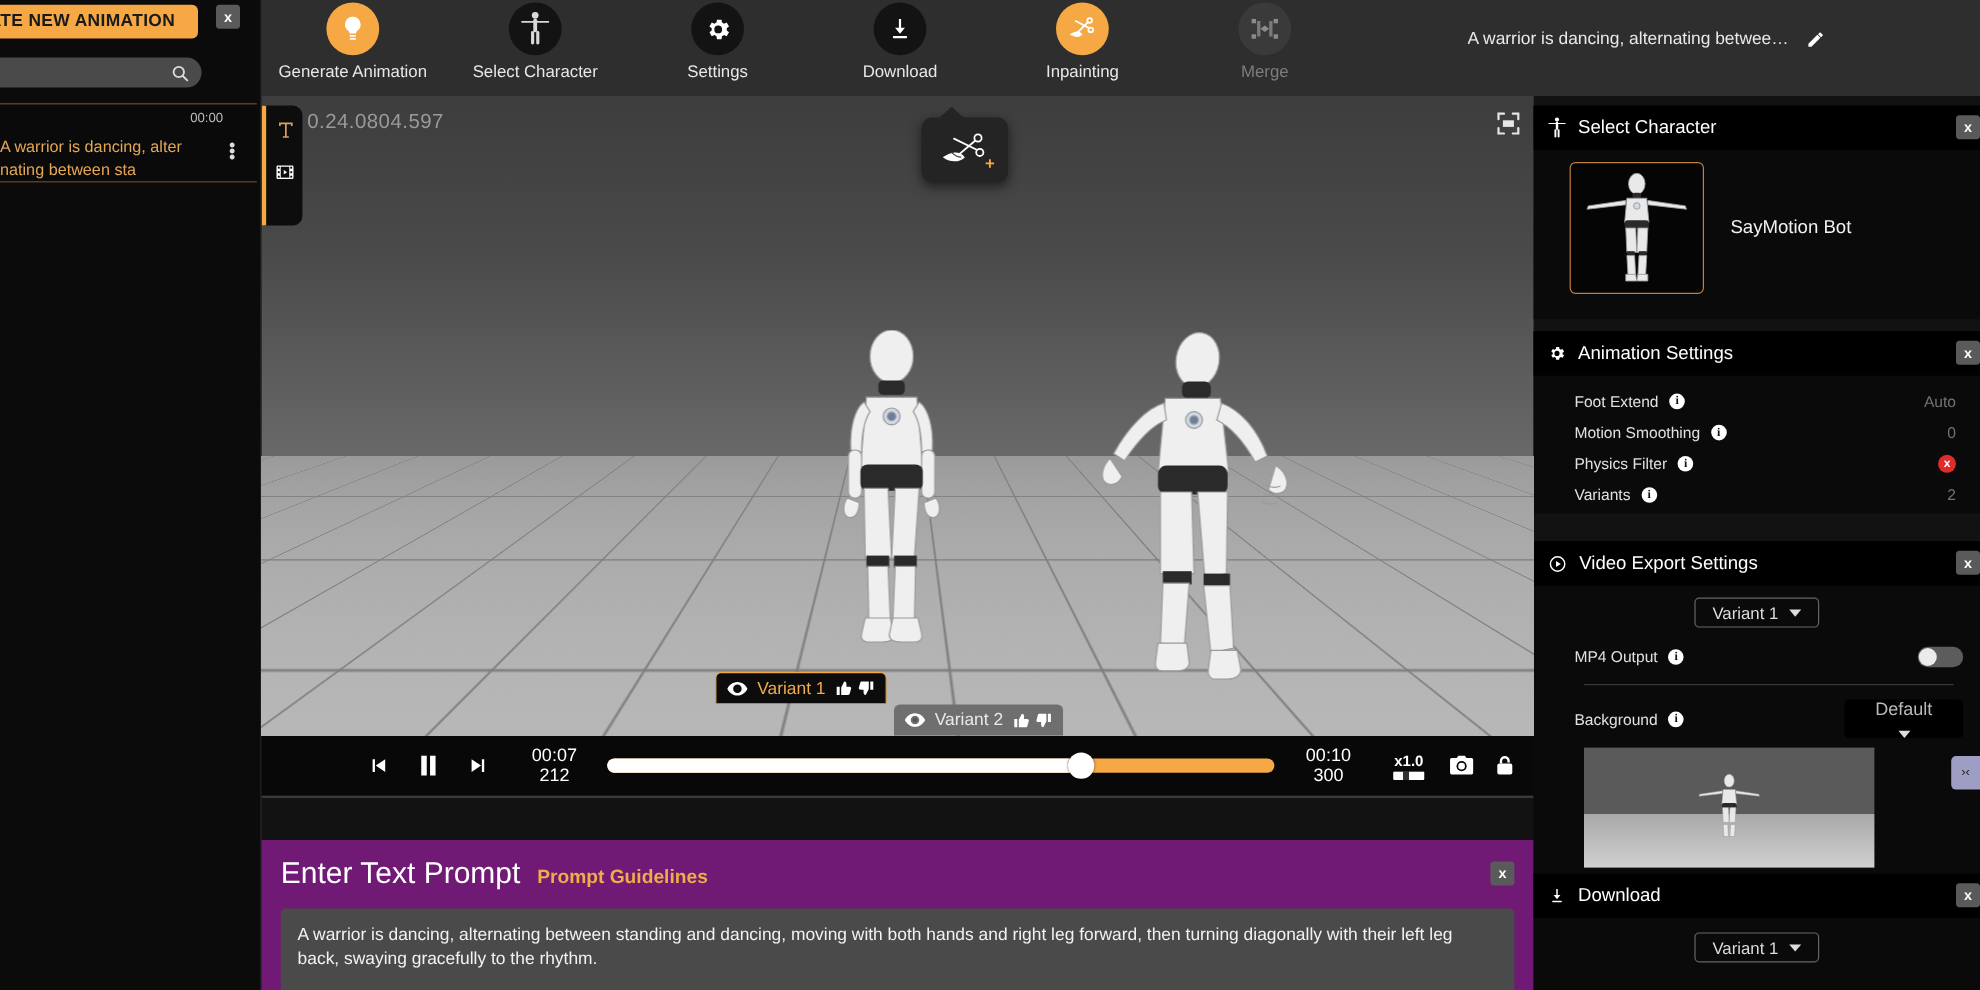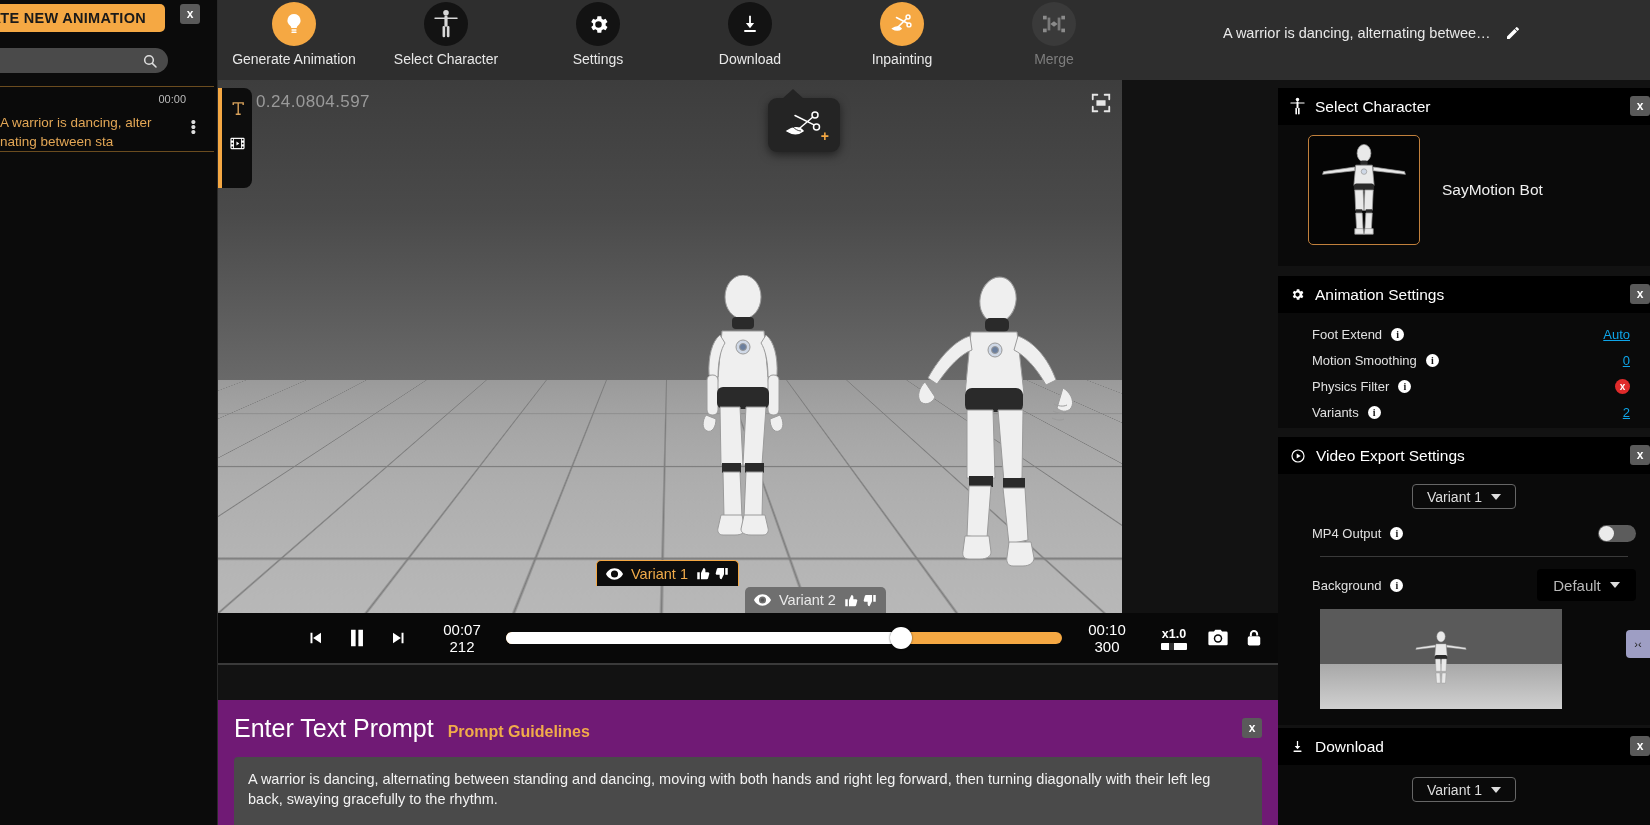--- a/index.html
+++ b/index.html
@@ -84,21 +84,21 @@
     display: flex; align-items: center; gap: 14px;
   }
   .title-txt {
     color: #e9e9e9; font-size: 14.5px; max-width: 290px;
     white-space: nowrap; overflow: hidden; text-overflow: ellipsis;
   }
   .pencil { color: #fff; display: flex; cursor: pointer; }
 
   
   .viewport {
-    position: absolute; left: 218px; top: 80px; width: 904px; height: 533px;
+    position: absolute; left: 218px; top: 80px; width: 1060px; height: 533px;
     overflow: hidden; background: #7f1d1d;
   }
   .sky {
     position: absolute; left:0; top:0; width: 100%; height: 332px;
     background: linear-gradient(#3d3d3d 0%, #4a4a4a 40%, #6f6f6f 100%);
   }
   .floor {
     position: absolute; left: -50%; top: 300px; width: 200%; height: 300px;
     background: linear-gradient(#8e8e8e, #bdbdbd 40%, #c9c9c9);
     transform: perspective(300px) rotateX(62deg);
@@ -213,21 +213,21 @@
 
   .setting-row {
     display: flex; align-items: center; height: 26px; padding: 0 6px 0 20px;
   }
   .setting-lbl { color: #e0e0e0; font-size: 13px; }
   .info-ico {
     width: 13px; height: 13px; border-radius: 50%; background: #fff; color: #111;
     font-size: 10px; font-weight: 700; display: inline-flex; align-items: center;
     justify-content: center; margin-left: 9px; cursor: pointer; font-family: "Liberation Serif", serif;
   }
-  .setting-val { margin-left: auto; color: #0ea5e9; font-size: 13px; text-decoration: underline; }
+  .setting-val { margin-left: auto; color: #737373; font-size: 13px; }
   .x-red {
     width: 15px; height: 15px; border-radius: 50%; background: #e02b2b; color: #fff;
     font-size: 10px; font-weight: 700; display: flex; align-items: center; justify-content: center;
     margin-left: auto; cursor: pointer;
   }
 
   .variant-select {
     margin: 6px auto 0; display: flex; align-items: center; justify-content: center; gap: 9px;
     width: 104px; height: 25px; border: 1px solid #666; border-radius: 4px;
     color: #ddd; font-size: 14px; cursor: pointer;
@@ -237,21 +237,21 @@
   .toggle {
     margin-left: auto; width: 38px; height: 17px; border-radius: 9px; background: #5c5c5c;
     position: relative; cursor: pointer;
   }
   .toggle .knob { position: absolute; left: 1px; top: 1px; width: 15px; height: 15px; border-radius: 50%; background: #ebebeb; }
   .divider { height: 1px; background: #3a3a3a; margin: 14px 8px 0 28px; }
   .bg-row { display: flex; align-items: center; padding: 0 0 0 20px; margin-top: 12px; }
   .bg-select {
     margin-left: auto; width: 99px; height: 32px; background: #000; border-radius: 4px;
     display: flex; align-items: center; justify-content: center; gap: 9px;
-    color: #b9b9b9; font-size: 15px; cursor: pointer;
+    color: #b9b9b9; font-size: 15px; cursor: pointer; flex-direction: column;
   }
   .bg-preview {
     margin: 8px 0 0 28px; width: 242px; height: 100px;
     background: linear-gradient(#5a5a5a 0 55%, #a8a8a8 55%, #d0d0d0);
     display: flex; align-items: center; justify-content: center; cursor: pointer;
   }
   .dl-variant {
     margin: 8px auto 0; display: flex; align-items: center; justify-content: center; gap: 9px;
     width: 104px; height: 25px; border: 1px solid #666; border-radius: 4px;
     color: #ddd; font-size: 14px; cursor: pointer;
@@ -653,21 +653,21 @@
           <span class="x-red">x</span>
         </div>
         <div class="setting-row">
           <span class="setting-lbl">Variants</span>
           <span class="info-ico">i</span>
           <span class="setting-val">2</span>
         </div>
       </div>
     </div>
 
-    <div class="panel" style="top:437px;height:288px">
+    <div class="panel" style="top:451px;height:288px">
       <div class="panel-head">
         <span class="panel-ico">
           <svg width="16" height="16" viewBox="0 0 24 24" fill="none" stroke="#fff" stroke-width="1.8">
             <circle cx="12" cy="12" r="9"></circle>
               <path d="M10 8.2 16 12l-6 3.8z" fill="#fff" stroke="none"></path>
           </svg>
         </span>
         <h3>Video Export Settings</h3>
         <button class="close-sq panel-close">x</button>
       </div>

